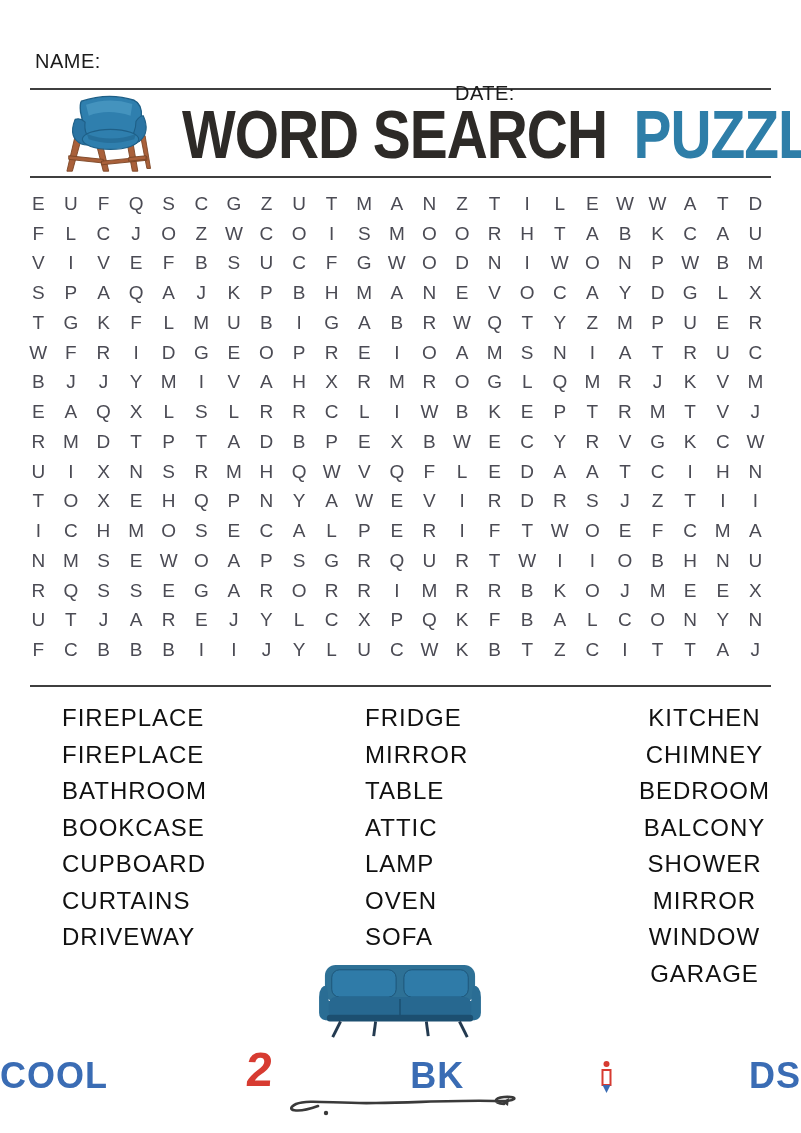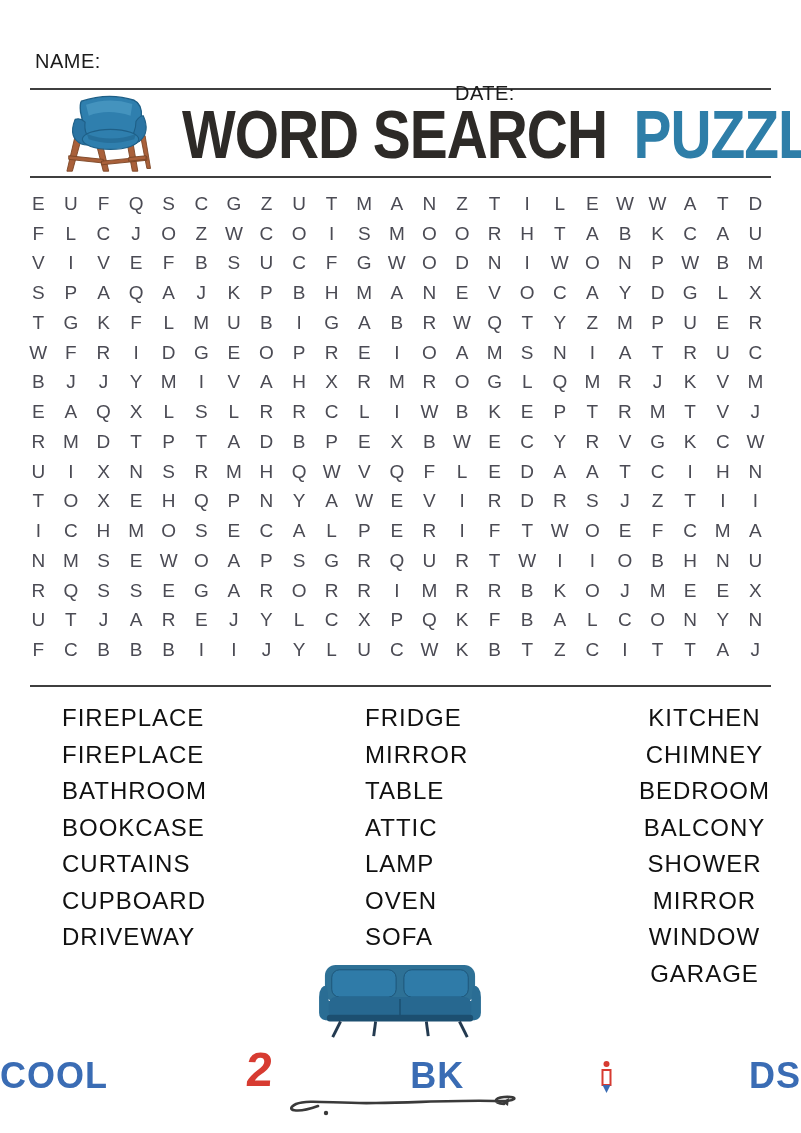--- a/index.html
+++ b/index.html
@@ -489,22 +489,22 @@
       </div>
     </div>
   <div class="rule below-grid"></div>
 
   <div class="words">
     <div class="word-col word-col1">
         <div class="word">FIREPLACE</div>
         <div class="word">FIREPLACE</div>
         <div class="word">BATHROOM</div>
         <div class="word">BOOKCASE</div>
+        <div class="word">CUPBOARD</div>
         <div class="word">CURTAINS</div>
-        <div class="word">CUPBOARD</div>
         <div class="word">DRIVEWAY</div>
       </div>
     <div class="word-col word-col2">
         <div class="word">FRIDGE</div>
         <div class="word">MIRROR</div>
         <div class="word">TABLE</div>
         <div class="word">ATTIC</div>
         <div class="word">LAMP</div>
         <div class="word">OVEN</div>
         <div class="word">SOFA</div>

